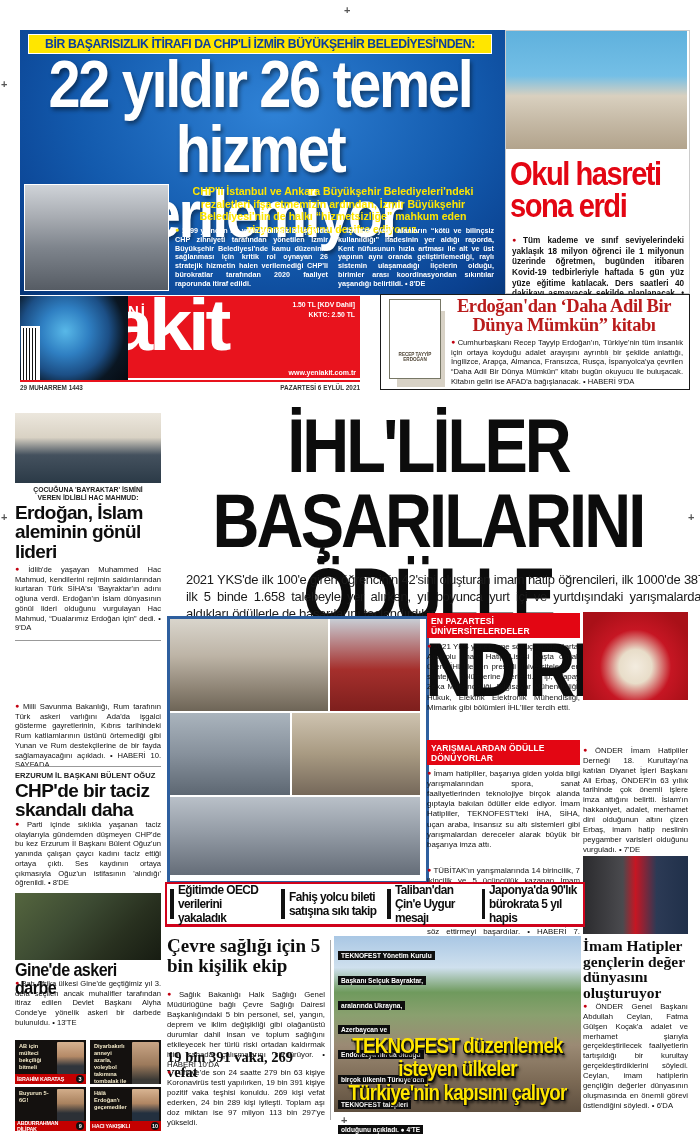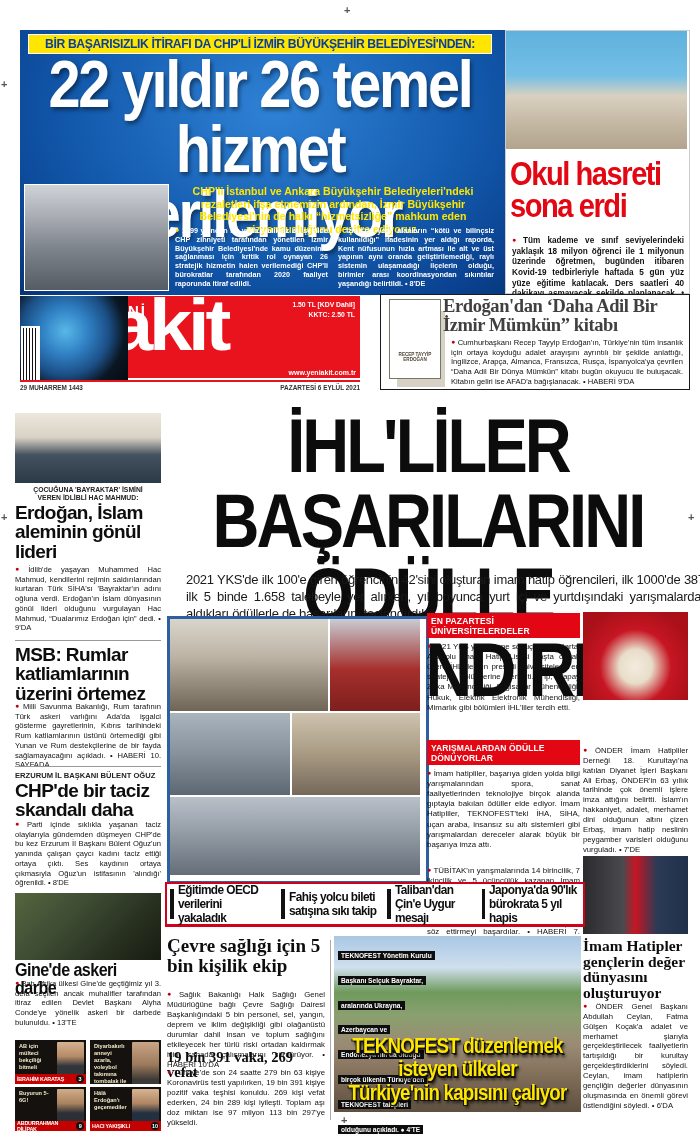--- a/index.html
+++ b/index.html
@@ -69,37 +69,36 @@
   <div class="photo" style="left:20px;top:296px;width:108px;height:84px;background:radial-gradient(circle at 42% 42%, #58b8e8 0%, #2f7fc2 30%, #1c4f86 55%, #0a1622 75%, #050a10 100%);"></div>
   <div class="photo" style="left:21px;top:326px;width:15px;height:52px;background:repeating-linear-gradient(90deg,#111 0 1px,#fff 1px 3px);border:2px solid #fff;"></div>
   <div class="abs" style="left:20px;top:380px;width:340px;height:2px;background:#e8131d;"></div>
   <div class="abs" style="left:20px;top:384px;font-size:6.4px;font-weight:bold;color:#333;">29 MUHARREM 1443</div>
   <div class="abs" style="left:160px;top:384px;width:200px;text-align:right;font-size:6.4px;font-weight:bold;color:#333;">PAZARTESİ 6 EYLÜL 2021</div>
 
   <div class="abs" style="left:380px;top:294px;width:308px;height:94px;border:1.5px solid #1a1a1a;background:#fff;">
     <div class="photo" style="left:8px;top:4px;width:50px;height:78px;background:linear-gradient(180deg,#cfc4b2 0%,#b7a astounding 0%,#b7a992 55%,#8f7f66 100%);border:1px solid #776;box-shadow:6px 10px 0 -2px #d8d2c6;">
       <div style="margin-top:52px;text-align:center;color:#4a3f2f;font-size:4.6px;font-weight:bold;">RECEP TAYYİP ERDOĞAN</div>
     </div>
-    <div class="serif" style="position:absolute;left:62px;top:2px;width:242px;text-align:left;font-size:18.5px;font-weight:bold;line-height:1.05;color:#404040;letter-spacing:-0.4px;">
+    <div class="serif" style="position:absolute;left:62px;top:2px;width:242px;text-align:center;font-size:18.5px;font-weight:bold;line-height:1.05;color:#b91c1c;letter-spacing:-0.4px;">
       <div>Erdoğan'dan ‘Daha Adil Bir</div>
-      <div>İzmir  Mümkün” kitabı</div>
+      <div>Dünya  Mümkün” kitabı</div>
     </div>
     <div class="abs jus body-sm" style="left:70px;top:43px;width:232px;font-size:7.6px;"><span class="rb">●</span><span>Cumhurbaşkanı Recep Tayyip Erdoğan'ın, Türkiye'nin tüm insanlık için ortaya koyduğu adalet arayışını ayrıntılı bir şekilde anlattığı, İngilizce, Arapça, Almanca, Fransızca, Rusça, İspanyolca'ya çevrilen “Daha Adil Bir Dünya Mümkün” kitabı bugün okuyucu ile buluşacak. Kitabın geliri ise AFAD'a bağışlanacak.  • HABERİ 9'DA</span></div>
   </div>
 
   <div class="photo" style="left:15px;top:413px;width:146px;height:70px;background:linear-gradient(180deg,#ece7dd 0%,#d9d2c4 35%,#44515e 60%,#2b3a47 100%);"></div>
   <div class="abs" style="left:15px;top:486px;width:146px;text-align:center;font-size:6.8px;font-weight:bold;color:#222;line-height:1.25;">
     <div>ÇOCUĞUNA 'BAYRAKTAR' İSMİNİ</div>
     <div>VEREN İDLİBLİ HAC MAHMUD:</div>
   </div>
   <div class="abs hl-cond" style="left:15px;top:503px;width:146px;font-size:19px;">Erdoğan, İslam aleminin gönül lideri</div>
   <div class="abs jus body-sm" style="left:15px;top:565px;width:146px;font-size:7.6px;"><span class="rb">●</span><span>İdlib'de yaşayan Muhammed Hac Mahmud, kendilerini rejimin saldırılarından kurtaran Türk SİHA'sı 'Bayraktar'ın adını oğluna verdi. Erdoğan'ın İslam dünyasının gönül lideri olduğunu vurgulayan Hac Mahmud, “Dualarımız Erdoğan için” dedi.  • 9'DA</span></div>
 
   <div class="divline" style="left:15px;top:640px;width:146px;"></div>
-  <div class="abs hl-cond" style="left:15px;top:645px;width:146px;font-size:19px;">MSB: Rumlar katliamlarının üzerini örtemez</div>
   <div class="abs jus body-sm" style="left:15px;top:702px;width:146px;font-size:7.6px;"><span class="rb">●</span><span>Milli Savunma Bakanlığı, Rum tarafının Türk askeri varlığını Ada'da işgalci gösterme gayretlerinin, Kıbrıs tarihindeki Rum katliamlarının üstünü örtemediği gibi Yunan ve Rum destekçilerine de bir fayda sağlamayacağını açıkladı.  • HABERİ 10. SAYFADA</span></div>
 
   <div class="divline" style="left:15px;top:766px;width:146px;"></div>
   <div class="abs" style="left:15px;top:771px;width:146px;font-size:7.6px;font-weight:bold;color:#222;">ERZURUM İL BAŞKANI BÜLENT OĞUZ</div>
   <div class="abs hl-cond" style="left:15px;top:781px;width:146px;font-size:19px;">CHP'de bir taciz skandalı daha</div>
   <div class="abs jus body-sm" style="left:15px;top:820px;width:146px;font-size:7.6px;"><span class="rb">●</span><span>Parti içinde sıklıkla yaşanan taciz olaylarıyla gündemden düşmeyen CHP'de bu kez Erzurum İl Başkanı Bülent Oğuz'un yanında çalışan çaycı kadını taciz ettiği ortaya çıktı. Ses kaydının ortaya çıkmasıyla Oğuz'un istifasının 'alındığı' öğrenildi. • 8'DE</span></div>
 
   <div class="photo" style="left:15px;top:893px;width:146px;height:67px;background:linear-gradient(135deg,#55663f 0%,#3c4a32 40%,#28301f 70%,#171c12 100%);"></div>
   <div class="abs hl-cond" style="left:15px;top:962px;width:150px;font-size:17.5px;transform:scaleX(0.92);transform-origin:0 0;">Gine'de askeri darbe</div>
   <div class="abs jus body-sm" style="left:15px;top:979px;width:146px;font-size:7.6px;"><span class="rb">●</span><span>Batı Afrika ülkesi Gine'de geçtiğimiz yıl 3. defa seçilen ancak muhalifler tarafından itiraz edilen Devlet Başkanı Alyha Conde'ye yönelik askeri bir darbede bulunuldu. • 13'TE</span></div>

